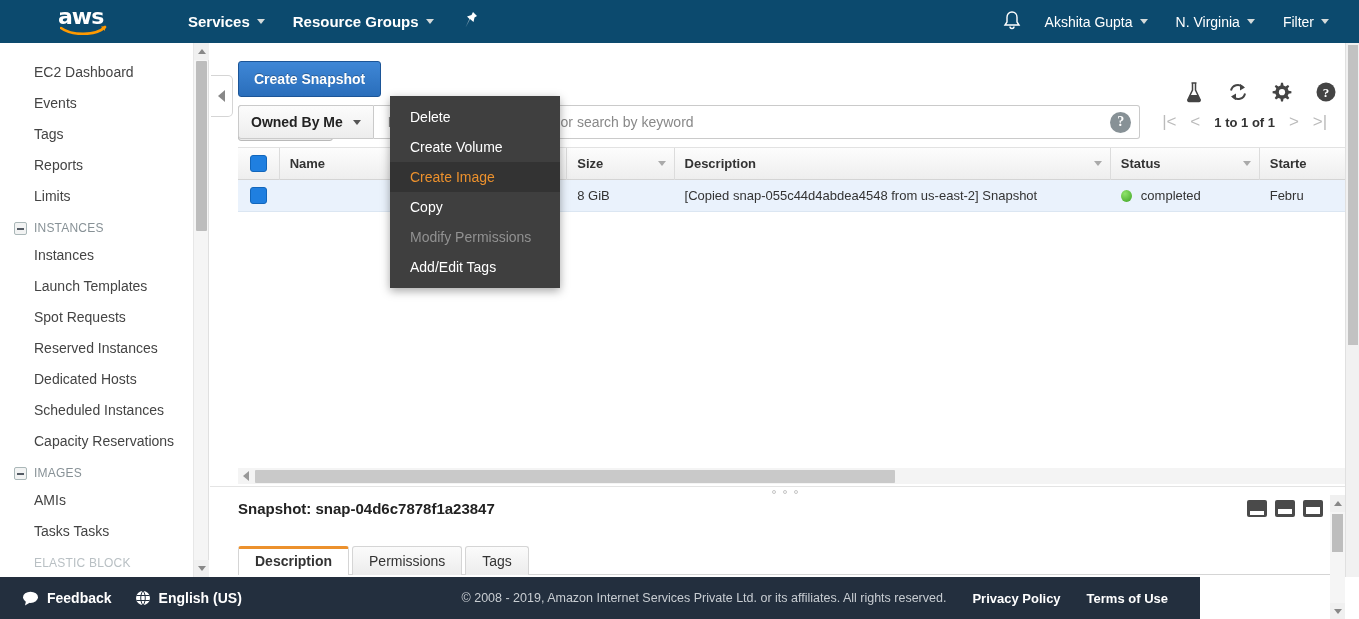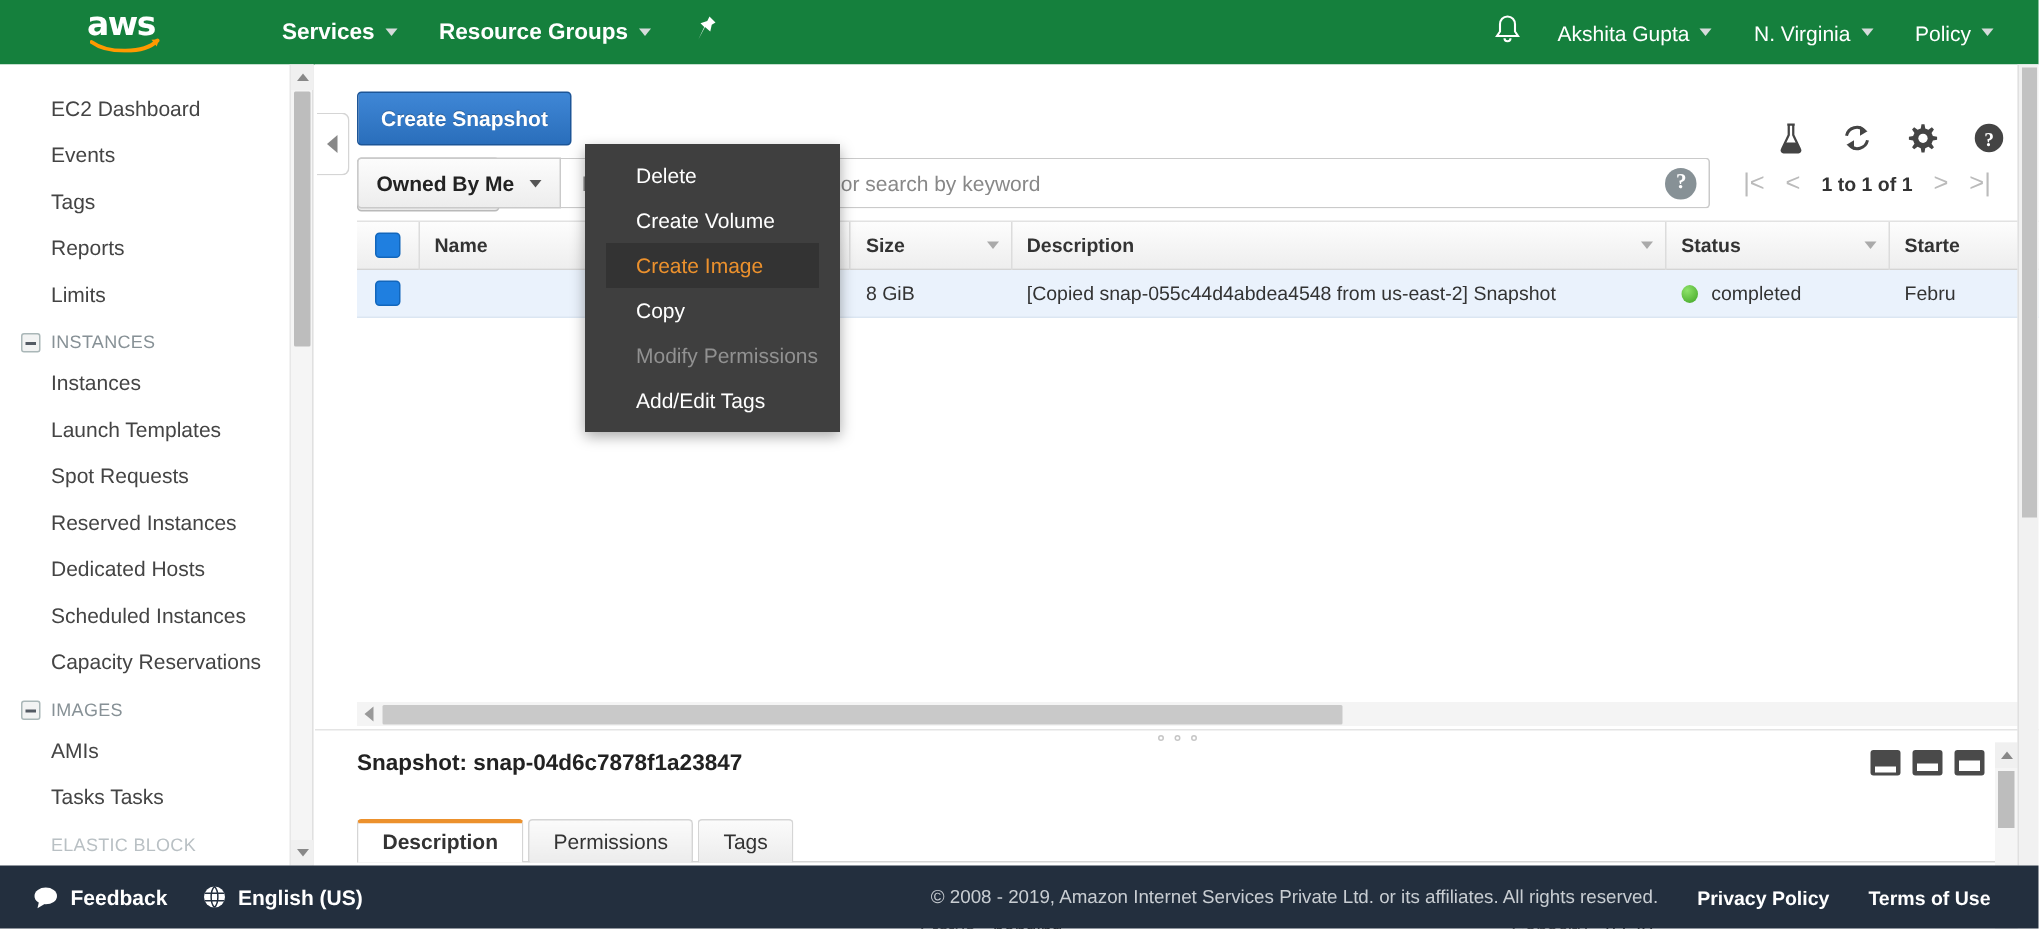--- a/index.html
+++ b/index.html
@@ -8,21 +8,21 @@
     width: 1359px; height: 619px;
     overflow: hidden;
     font-family: "Liberation Sans", sans-serif;
     background: #fff;
   }
 
   
   #topnav {
     position: absolute; top: 0; left: 0;
     width: 1359px; height: 43px;
-    background: #15803d;
+    background: #0c4a6e;
     display: flex; align-items: center;
     color: #fff;
   }
   .aws-logo {
     margin-left: 58px; width: 58px; height: 30px;
     position: relative;
   }
   .aws-logo .wordmark {
     font-family: "DejaVu Sans", sans-serif;
     font-size: 22px; font-weight: 700; color: #fff;
@@ -342,35 +342,35 @@
     border-left: 1px solid #e0e0e0;
   }
   #page-thumb { position: absolute; top: 2px; left: 2px; width: 10px; height: 300px; background: #c2c2c2; }
 
   
   #actions-menu {
     position: absolute; left: 390px; top: 96px;
     width: 170px;
     background: #3f3f3f;
     box-shadow: 0 3px 9px rgba(0,0,0,.35);
-    padding: 6px 14px;
+    padding: 6px 0;
     z-index: 40;
   }
   .menu-item {
     padding: 5px 0 5px 20px;
     font-size: 14px; color: #fff; cursor: pointer;
     white-space: nowrap; line-height: 20px;
   }
   .menu-item.highlight { background: #333333; color: #ec912d; }
   .menu-item.disabled { color: #919191; cursor: default; }
 
   
   #footer {
     position: absolute; left: 0; bottom: 0;
-    width: 1359px; height: 42px;
+    width: 1200px; height: 42px;
     background: #232f3e;
     display: flex; align-items: center;
     color: #d5dbdb; font-size: 13px;
   }
   .f-left { display: flex; align-items: center; gap: 9px; margin-left: 22px; }
   .f-item { display: flex; align-items: center; gap: 8px; cursor: pointer; font-weight: 700; color: #fff; font-size: 14px; }
   .f-right { margin-left: auto; display: flex; align-items: flex-start; gap: 26px; margin-right: 32px; }
   .f-link { color: #fff; font-weight: 700; cursor: pointer; font-size: 13px; }
   .f-copy { color: #c8cdd2; font-size: 12.5px; }
 </style>
@@ -413,21 +413,21 @@
 
   <div class="nav-item light">
     <span>Akshita Gupta</span>
     <span class="caret-dn"></span>
   </div>
   <div class="nav-item light">
     <span>N. Virginia</span>
     <span class="caret-dn"></span>
   </div>
   <div class="nav-item light" style="margin-right:16px;">
-    <span>Policy</span>
+    <span>Filter</span>
     <span class="caret-dn"></span>
   </div>
 </div>
 
 <div id="sidebar">
   <div style="height:14px"></div>
   <div id="sidebar-list">
       <div class="side-link">EC2 Dashboard</div>
       <div class="side-link">Events</div>
       <div class="side-link">Tags</div>

